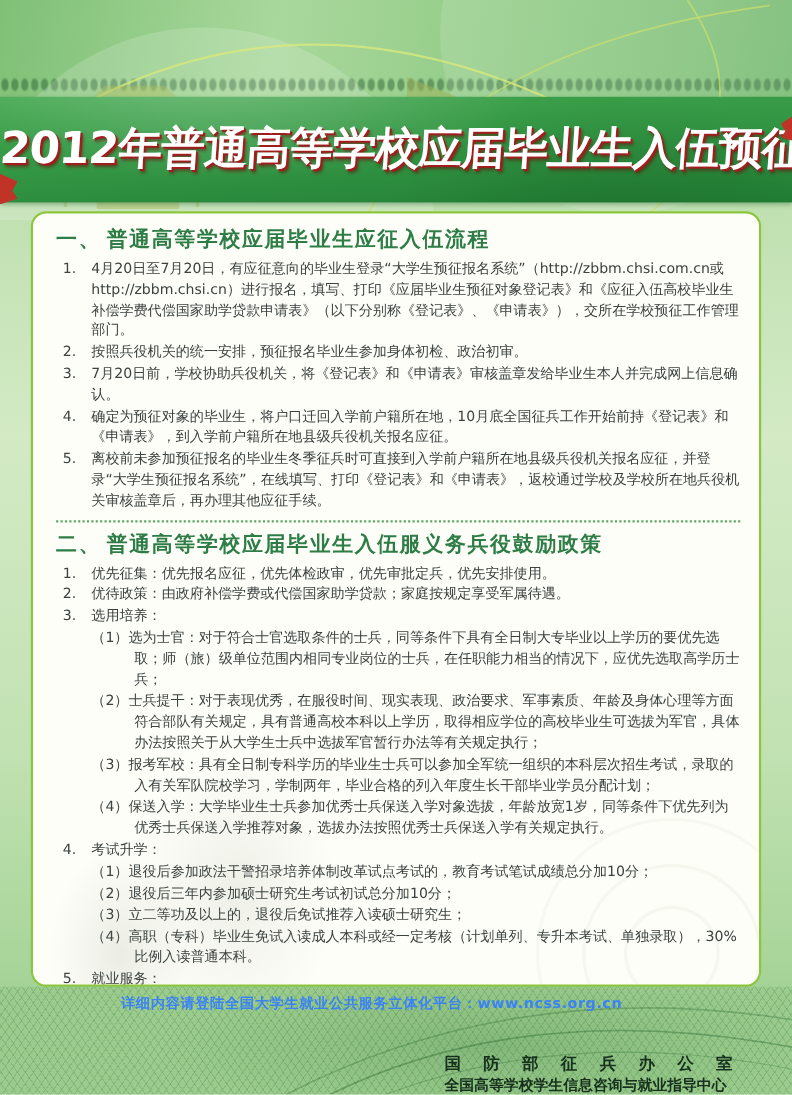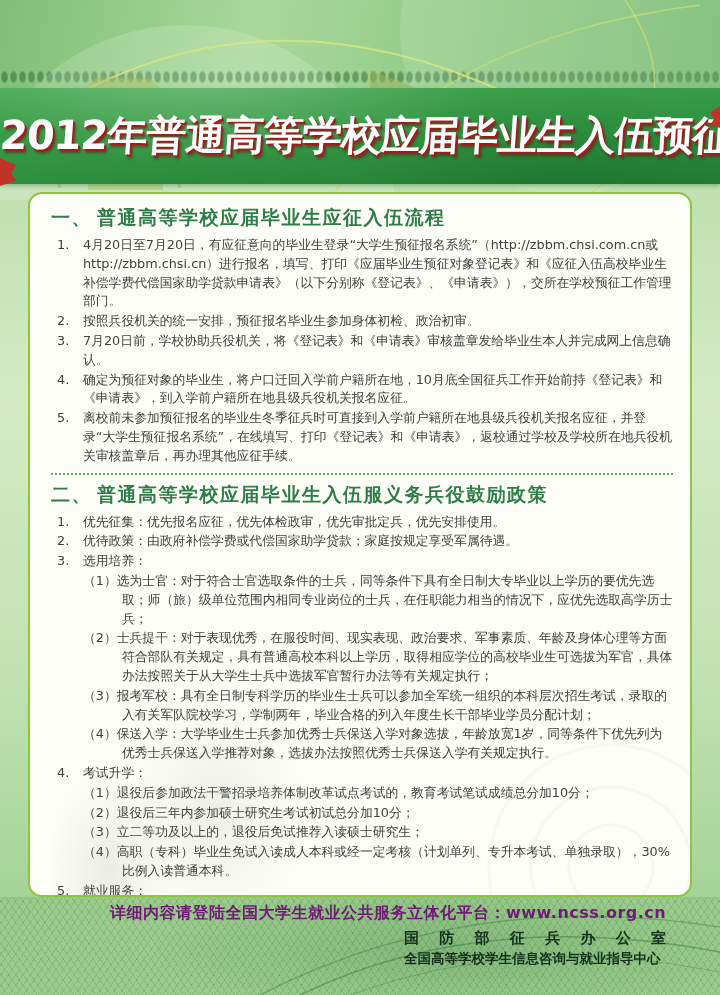--- a/index.html
+++ b/index.html
@@ -62,23 +62,23 @@
   .dots{border:none;border-top:2px dotted #5fa868;margin:7px 2px 7px 2px;}
   
   .footer{
     left:0;top:897px;width:720px;height:98px;z-index:1;
     background-color:#9bcc8d;
     background-image:
       repeating-linear-gradient(55deg,rgba(35,105,45,.16) 0 1px,rgba(35,105,45,0) 1px 6px),
       repeating-linear-gradient(-55deg,rgba(35,105,45,.16) 0 1px,rgba(35,105,45,0) 1px 6px),
       radial-gradient(ellipse 400px 90px at 62% 55%,rgba(25,90,35,.18),rgba(25,90,35,0) 75%);
   }
-  .platform-line{left:110px;top:903px;z-index:5;font-size:16px;font-weight:bold;color:#701a75;letter-spacing:.5px;}
+  .platform-line{left:110px;top:903px;z-index:5;font-size:13px;font-weight:bold;color:#3b82f6;letter-spacing:.5px;}
   .org-block{left:404px;top:928px;width:262px;z-index:5;color:#17301d;}
-  .org-line{font-size:15px;font-weight:bold;text-align:justify;text-align-last:justify;line-height:20px;}
+  .org-line{font-size:15px;font-weight:bold;text-align:justify;text-align-last:justify;line-height:20px;margin-top:29px;}
   .org-line3{font-size:13.5px;font-weight:bold;white-space:nowrap;line-height:20px;letter-spacing:0;}
 </style>
 </head>
 <body>
 
 <div class="abs top-deco"></div>
 <div class="abs crowd"></div>
 <svg class="abs deco-svg" width="720" height="200" viewBox="0 0 720 200">
   <circle cx="185" cy="240" r="215" fill="rgba(255,255,255,0.16)"></circle>
   <circle cx="565" cy="30" r="165" fill="rgba(255,255,255,0.13)"></circle>

